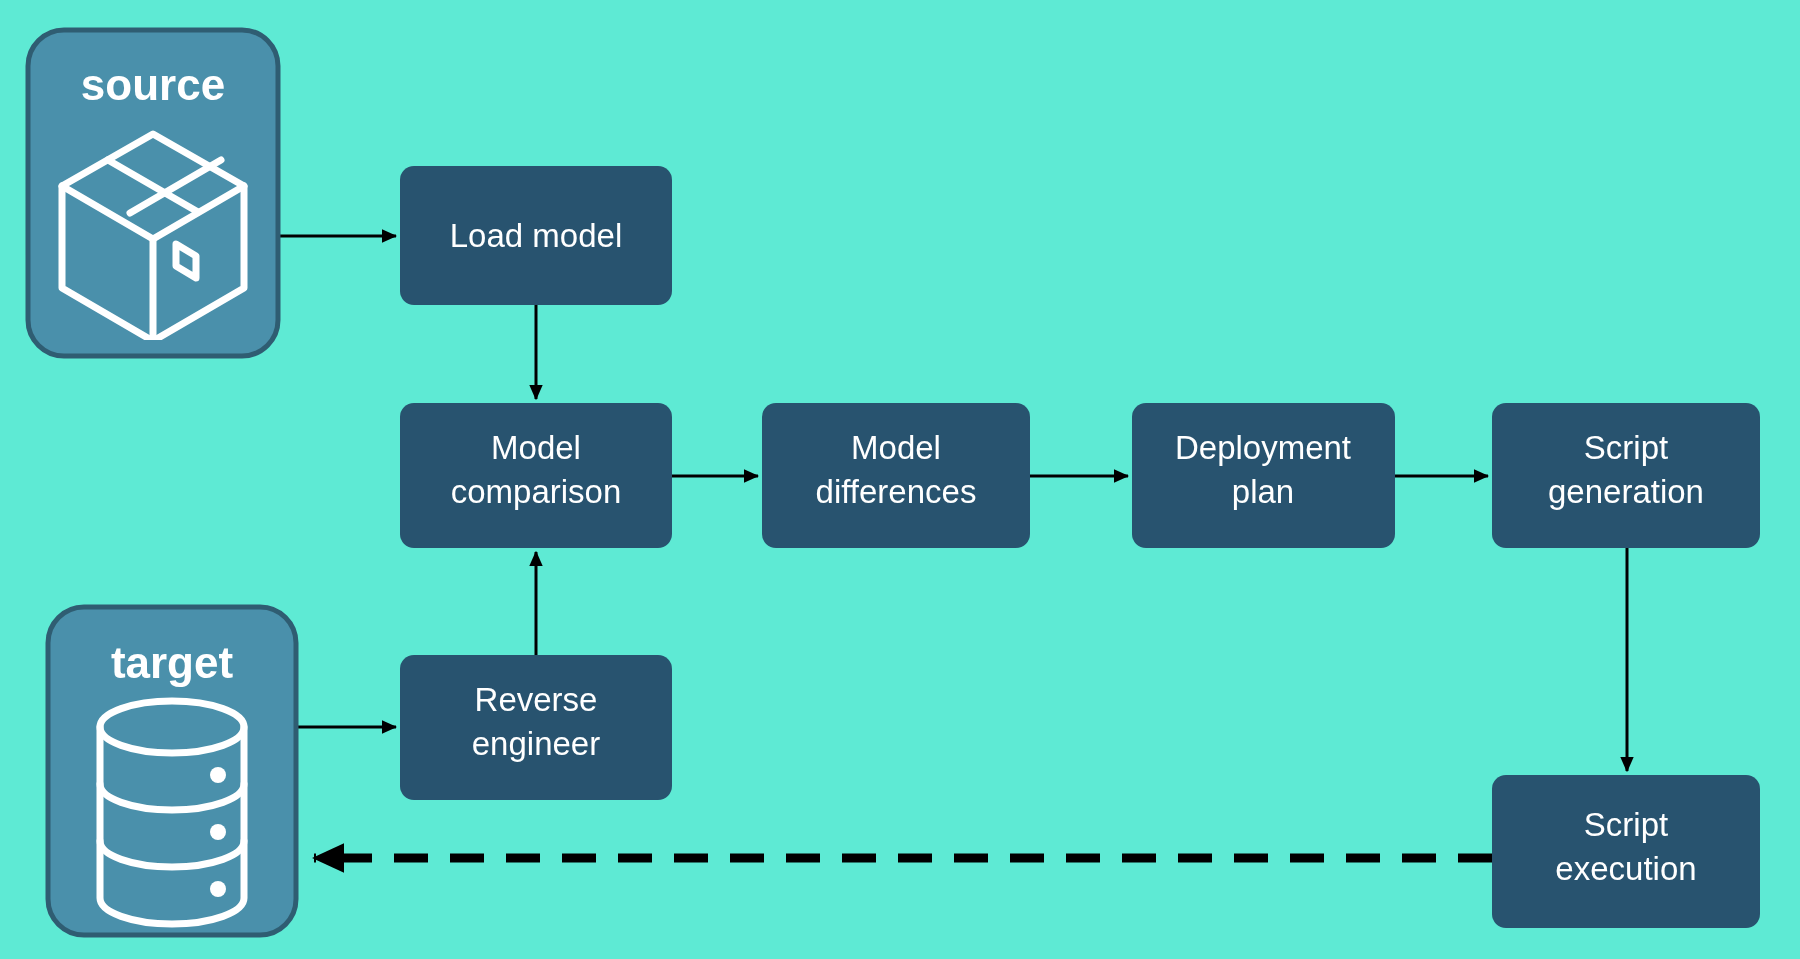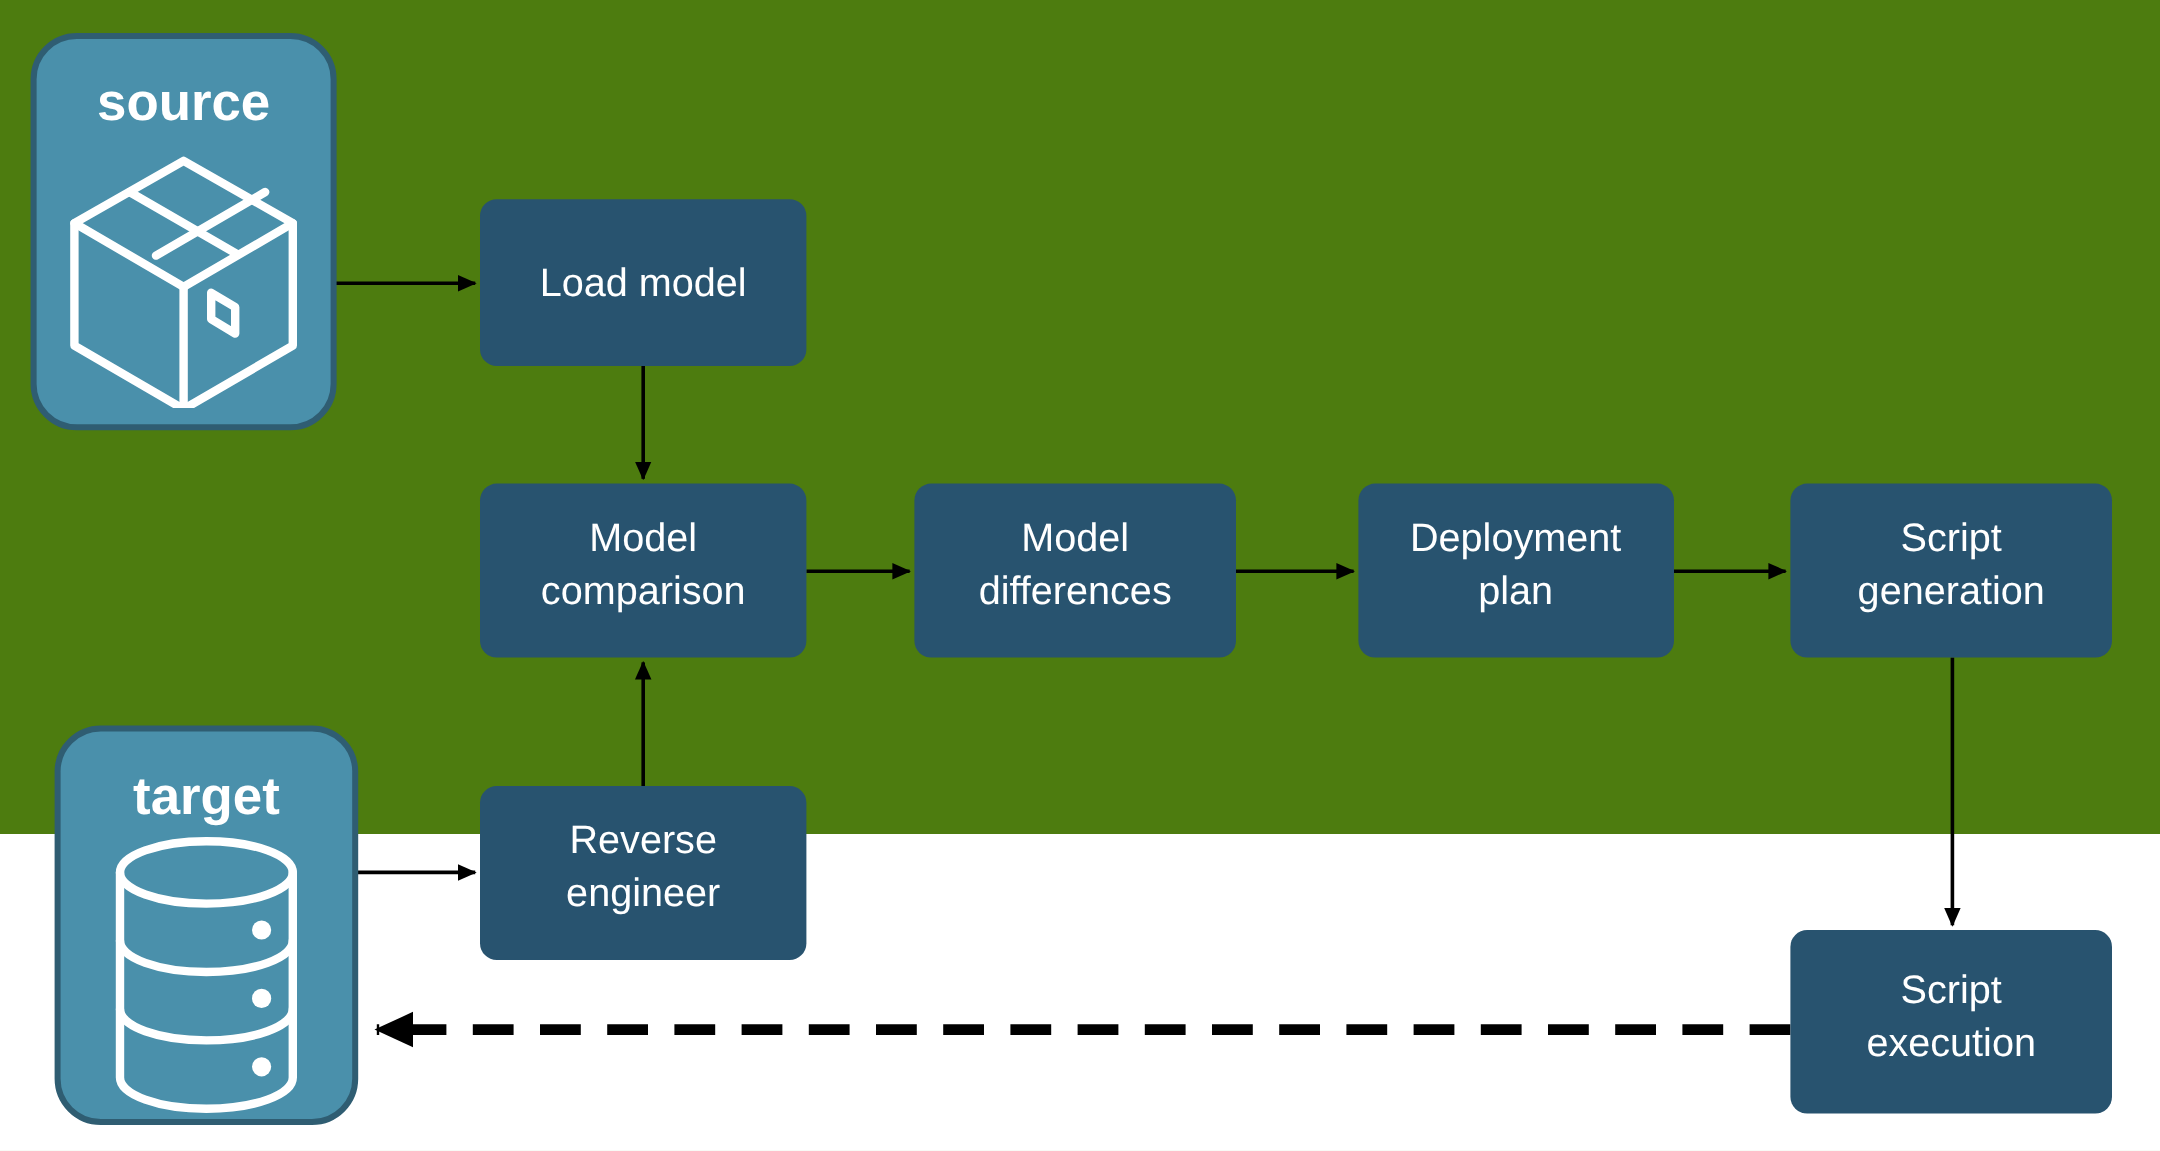--- a/index.html
+++ b/index.html
@@ -10,22 +10,22 @@
   }
   body {
     width: 1800px;
     height: 959px;
     overflow: hidden;
     font-family: "Liberation Sans", sans-serif;
   }
   #diagram-root {
     position: relative;
     width: 1800px;
-    height: 695px;
-    background: #4d7c0f;
+    height: 959px;
+    background: #5eead4;
   }
   svg.diagram-canvas {
     display: block;
     width: 1800px;
     height: 959px;
   }
   .endpoint-title {
     font-family: "Liberation Sans", sans-serif;
     font-weight: bold;
     font-size: 44px;

